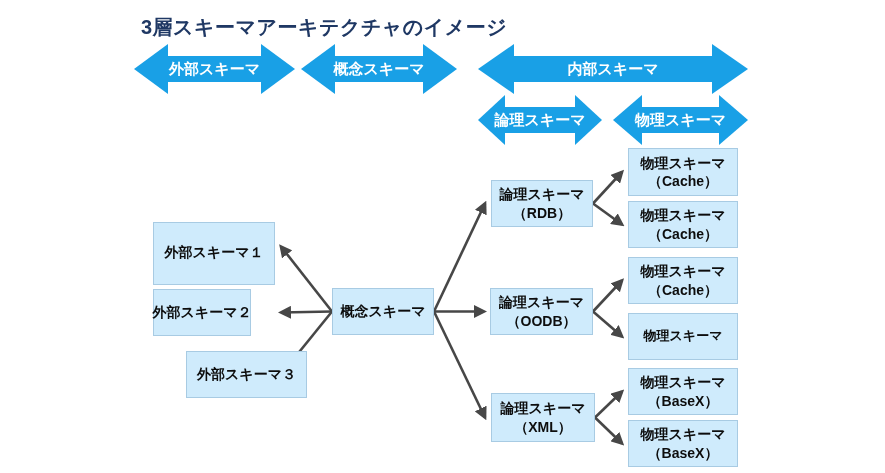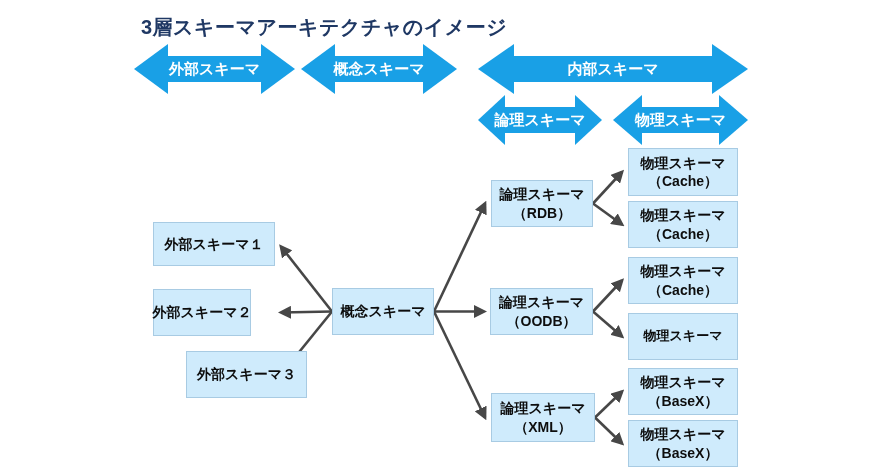--- a/index.html
+++ b/index.html
@@ -91,21 +91,21 @@
         <line x1="434" y1="311.5" x2="485" y2="417.5" stroke="#474747" stroke-width="2.6" marker-end="url(#ah)"></line>
         <line x1="593" y1="203.5" x2="622" y2="172" stroke="#474747" stroke-width="2.6" marker-end="url(#ah)"></line>
         <line x1="593" y1="203.5" x2="622" y2="224.5" stroke="#474747" stroke-width="2.6" marker-end="url(#ah)"></line>
         <line x1="593" y1="311.5" x2="622" y2="280.5" stroke="#474747" stroke-width="2.6" marker-end="url(#ah)"></line>
         <line x1="593" y1="311.5" x2="622" y2="336.5" stroke="#474747" stroke-width="2.6" marker-end="url(#ah)"></line>
         <line x1="595" y1="417.5" x2="622" y2="391.5" stroke="#474747" stroke-width="2.6" marker-end="url(#ah)"></line>
         <line x1="595" y1="417.5" x2="622" y2="443.5" stroke="#474747" stroke-width="2.6" marker-end="url(#ah)"></line>
       </g>
   </svg>
 
-  <div class="node" style="left:153px;top:222px;width:122px;height:44px;">
+  <div class="node" style="left:153px;top:222px;width:122px;height:63px;font-family:Liberation Mono, monospace;">
     <span>外部スキーマ１</span>
   </div>
   <div class="node" style="left:153px;top:289px;width:98px;height:47px;">
     <span>外部スキーマ２</span>
   </div>
   <div class="node" style="left:154px;top:351px;width:121px;height:47px;margin-left:32px;">
     <span>外部スキーマ３</span>
   </div>
 
   <div class="node" style="left:332px;top:288px;width:102px;height:47px;">

